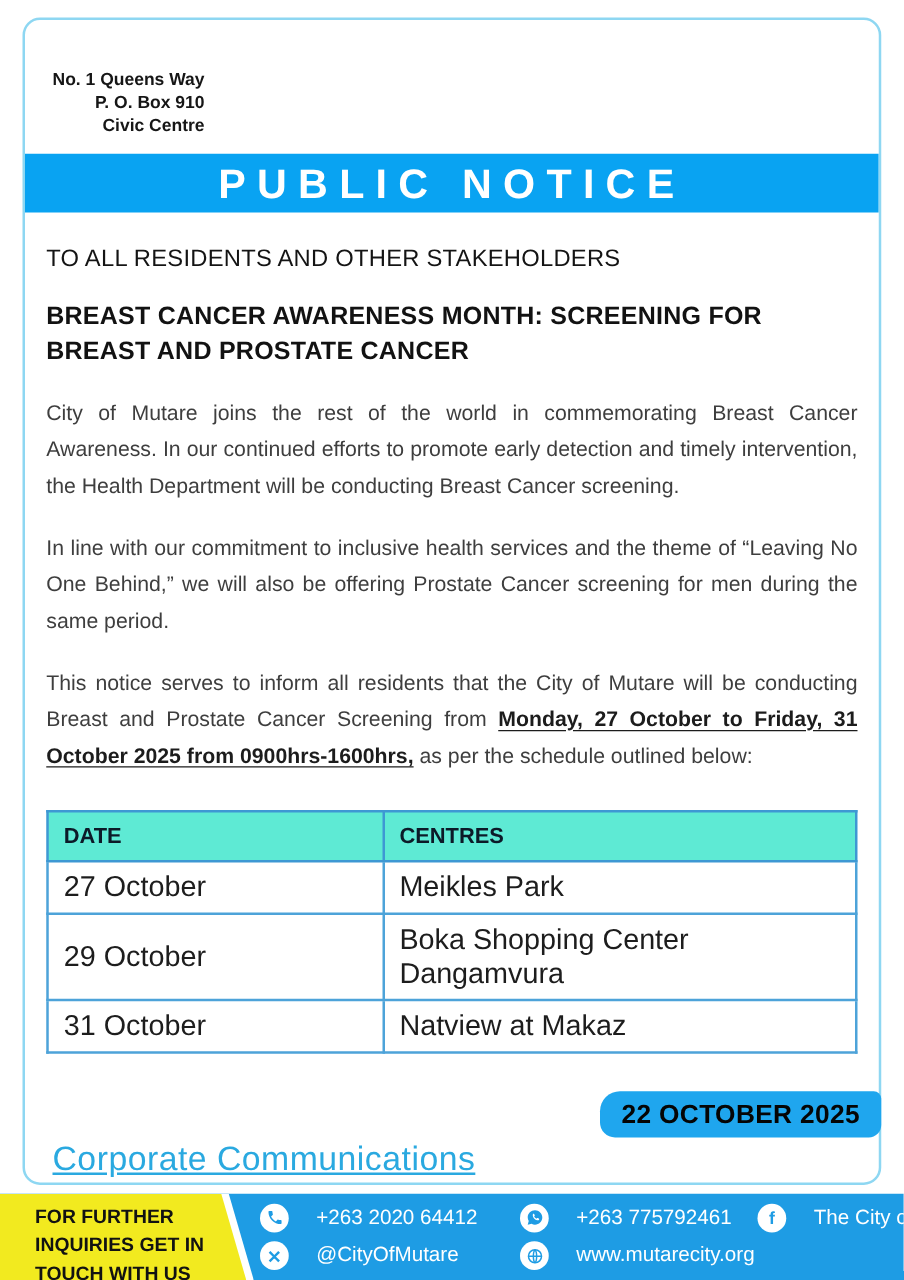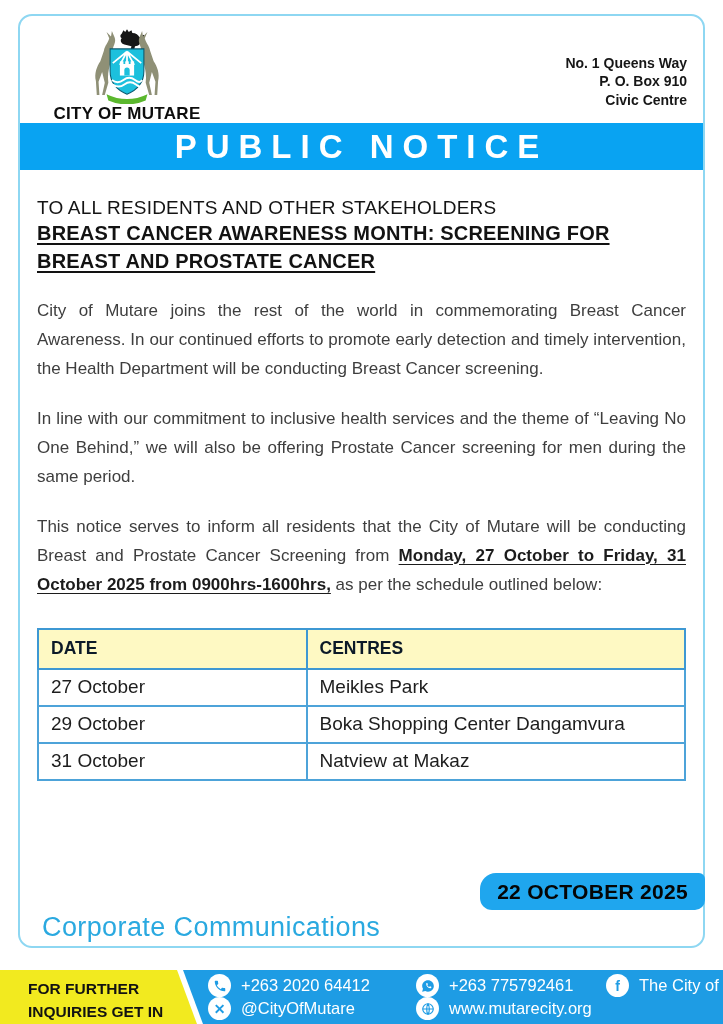--- a/index.html
+++ b/index.html
@@ -18,93 +18,66 @@
   .addr { text-align:right; margin-top:32px; font-size:14px; font-weight:bold;
           color:#161616; line-height:1.32; }
 
   
   .banner { height:47px; background:#09a3f2; display:flex; align-items:center; justify-content:center; }
   .banner-title { color:#fff; font-size:33px; font-weight:bold; letter-spacing:9px; white-space:nowrap; }
 
   
   .content { padding:0 17px; }
   .salutation { margin-top:27px; font-size:19px; font-weight:normal; color:#141414; letter-spacing:.2px; }
-  .notice-heading { font-size:20px; font-weight:bold; color:#121212;
-                    line-height:1.4; text-decoration:underline; text-underline-offset:3px;
+  .notice-heading { margin-top:20px; font-size:20px; font-weight:bold; color:#121212;
+                    line-height:1.4; text-underline-offset:3px;
                     max-width:645px; letter-spacing:.2px; }
   .para { margin-top:21px; font-size:17px; line-height:29px; color:#3e3e3e; text-align:justify; }
   .para .bold-ul { font-weight:bold; color:#1c1c1c; text-decoration:underline; text-underline-offset:3px; }
 
   
   table.schedule { margin-top:29px; width:100%; border-collapse:collapse;
                    border:2px solid #3e98d3; }
-  table.schedule th { background:#fef9c3; color:#0c1a28; font-size:17.5px; text-align:left;
+  table.schedule th { background:#5eead4; color:#0c1a28; font-size:17.5px; text-align:left;
                       padding:8px 12px 9px; border:2px solid #3e98d3;margin-left:36px; }
-  table.schedule td { font-size:19px; color:#1d1d1d; padding:6px 12px 7px;
+  table.schedule td { font-size:23px; color:#1d1d1d; padding:6px 12px 7px;
                       border:2px solid #4da3d9; background:#fff; }
   .col-date { width:41.5%; }
 
   
   .corp-comm { position:absolute; left:22px; bottom:3px; font-size:27px; color:#2aa9e0;
-               letter-spacing:.4px; }
+               letter-spacing:.4px;text-decoration:underline; }
   .date-box { position:absolute; right:18px; top:873px; height:37px; background:#1fa6ee;
               border-radius:16px 6px 10px 12px; display:flex; align-items:center;
               padding:0 17px; z-index:5; }
   .date-box span { font-size:21px; font-weight:bold; color:#050505; letter-spacing:.3px; white-space:nowrap; }
 
   
-  .footer { position:absolute; left:0; bottom:0; width:723px; height:54px; background:#1e9ce4; }
+  .footer { position:absolute; left:0; bottom:0; width:723px; height:69px; background:#1e9ce4; }
   .wedge-white { position:absolute; left:0; top:0; height:100%; width:204px; background:#fff;
                  clip-path:polygon(0 0,183px 0,203px 100%,0 100%); }
   .wedge-yellow { position:absolute; left:0; top:0; height:100%; width:198px; background:#f2ea1f;
                   clip-path:polygon(0 0,177px 0,197px 100%,0 100%); }
   .cta { position:absolute; left:28px; top:8px; font-size:15.5px; font-weight:bold;
          color:#121212; line-height:1.48; }
   .contacts { position:absolute; left:208px; top:0; width:510px; height:100%;
               display:grid; grid-template-columns:208px 190px 1fr; grid-template-rows:1fr 1fr;
               align-items:center; padding:4px 0; }
-  .contact { display:flex; align-items:center; gap:10px; color:#fff; font-size:16.5px; white-space:nowrap; }
+  .contact { display:flex; align-items:center; gap:22px; color:#fff; font-size:16.5px; white-space:nowrap; }
   .icon-circle { width:23px; height:23px; min-width:23px; border-radius:50%; background:#fff;
                  display:flex; align-items:center; justify-content:center; color:#1e9ce4;
                  font-weight:bold; font-size:14px; }
   .icon-circle svg { width:14px; height:14px; }
 </style>
 </head>
 <body>
 
 <div class="page-card">
 
   <div class="hdr">
-    <div class="logo-block">
-      <span>
-        <svg viewBox="0 0 100 90">
-
-          <path d="M47 23c-4-1-5-5-3-7-2-1-2-4 0-5l2-4 2 2 2-3 2 3 3-2 1 3c4 0 7 2 8 5l5-3c1 3-2 5-4 6 1 4-2 7-6 7l-1 4h-4l1-4z" fill="#161616"></path>
-
-          <path d="M24 30c1-6 5-9 6-14l-3-7 5 5 1-6 3 7c2 5-1 9-2 13 2 6 0 12-3 17-2 7-3 14-2 21l-4 14h-3l3-14-3-12-4 11 1 15h-3l-1-16c-2-8 1-16 5-22z" fill="#8f9076"></path>
-
-          <path d="M76 30c-1-6-5-9-6-14l3-7-5 5-1-6-3 7c-2 5 1 9 2 13-2 6 0 12 3 17 2 7 3 14 2 21l4 14h3l-3-14 3-12 4 11-1 15h3l1-16c2-8-1-16-5-22z" fill="#8f9076"></path>
-
-          <path d="M31 28h38v25c0 14-9 22-19 26-10-4-19-12-19-26z" fill="#1cc0dd" stroke="#0a5a70" stroke-width="1.2"></path>
-
-          <path d="M50 31 34 44M50 31l-8 15M50 31v16M50 31l8 15M50 31l16 13" stroke="#ffffff" stroke-width="2" fill="none"></path>
-
-          <rect x="42" y="45" width="16" height="13" fill="#ffffff"></rect>
-          <rect x="42" y="42" width="4" height="4" fill="#ffffff"></rect>
-          <rect x="48" y="42" width="4" height="4" fill="#ffffff"></rect>
-          <rect x="54" y="42" width="4" height="4" fill="#ffffff"></rect>
-          <path d="M47 58v-6a3 3 0 0 1 6 0v6z" fill="#1cc0dd"></path>
-
-          <path d="M33 63c4 3 9 3 13 0s9-3 13 0 6 3 8 0M34 68c4 3 9 3 13 0s9-3 13 0 5 3 7 0" stroke="#ffffff" stroke-width="2.2" fill="none"></path>
-
-          <path d="M27 79q23 11 46 0l-2 7q-21 9-42 0z" fill="#5bb82e"></path>
-        </svg>
-      </span>
-      <div class="org-name">CITY OF MUTARE</div>
-    </div>
     <div class="addr">
       <div>No. 1 Queens Way</div>
       <div>P. O. Box 910</div>
       <div>Civic Centre</div>
     </div>
   </div>
 
   <div class="banner">
     <span class="banner-title">PUBLIC NOTICE</span>
   </div>

